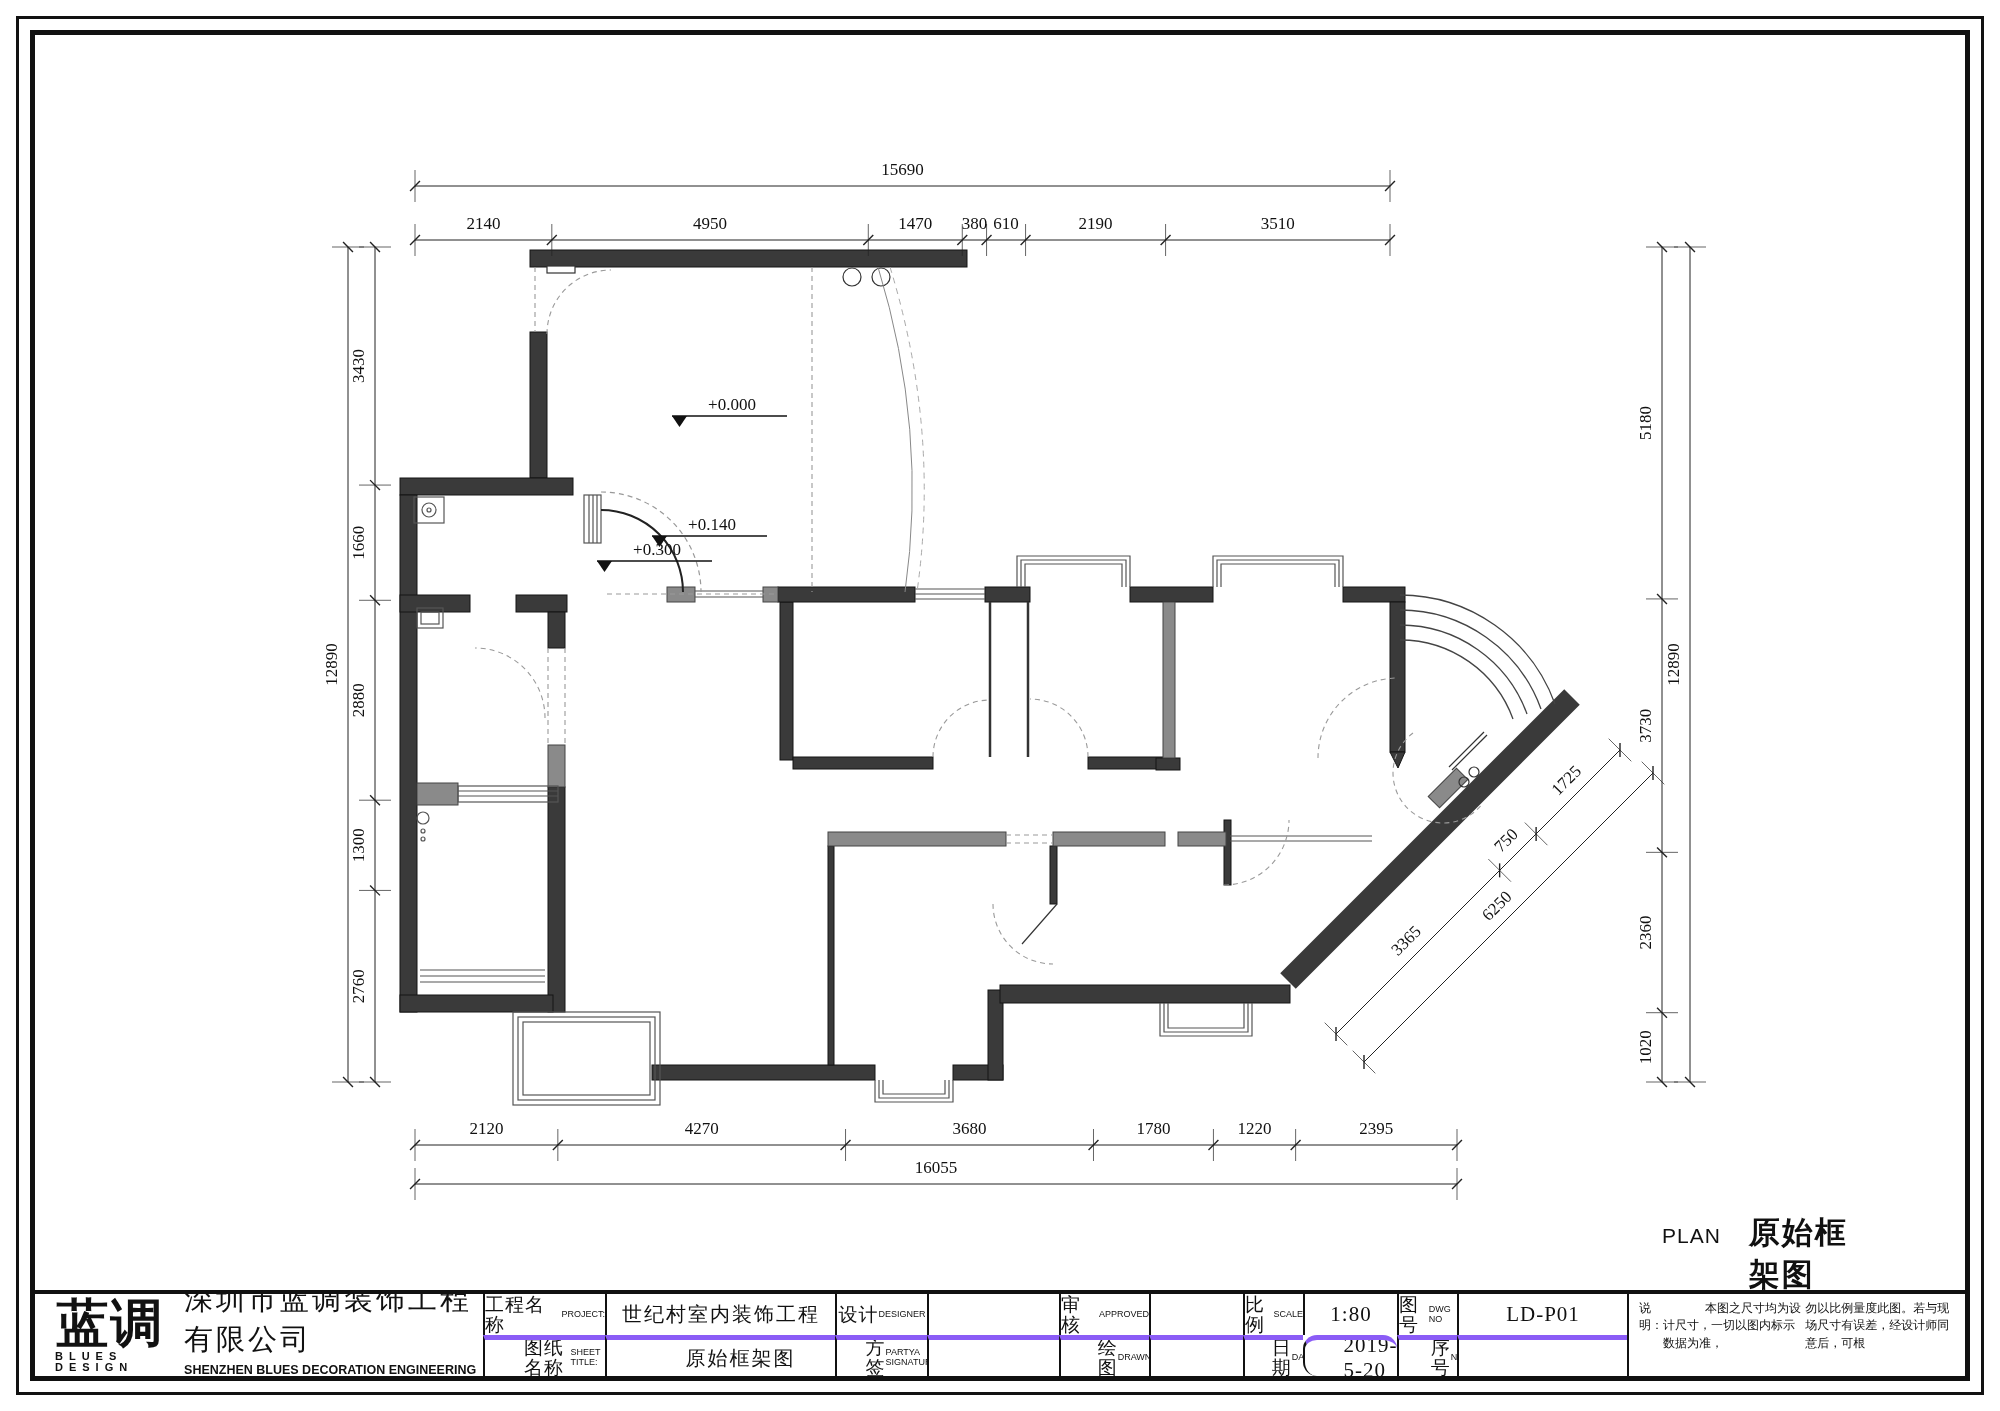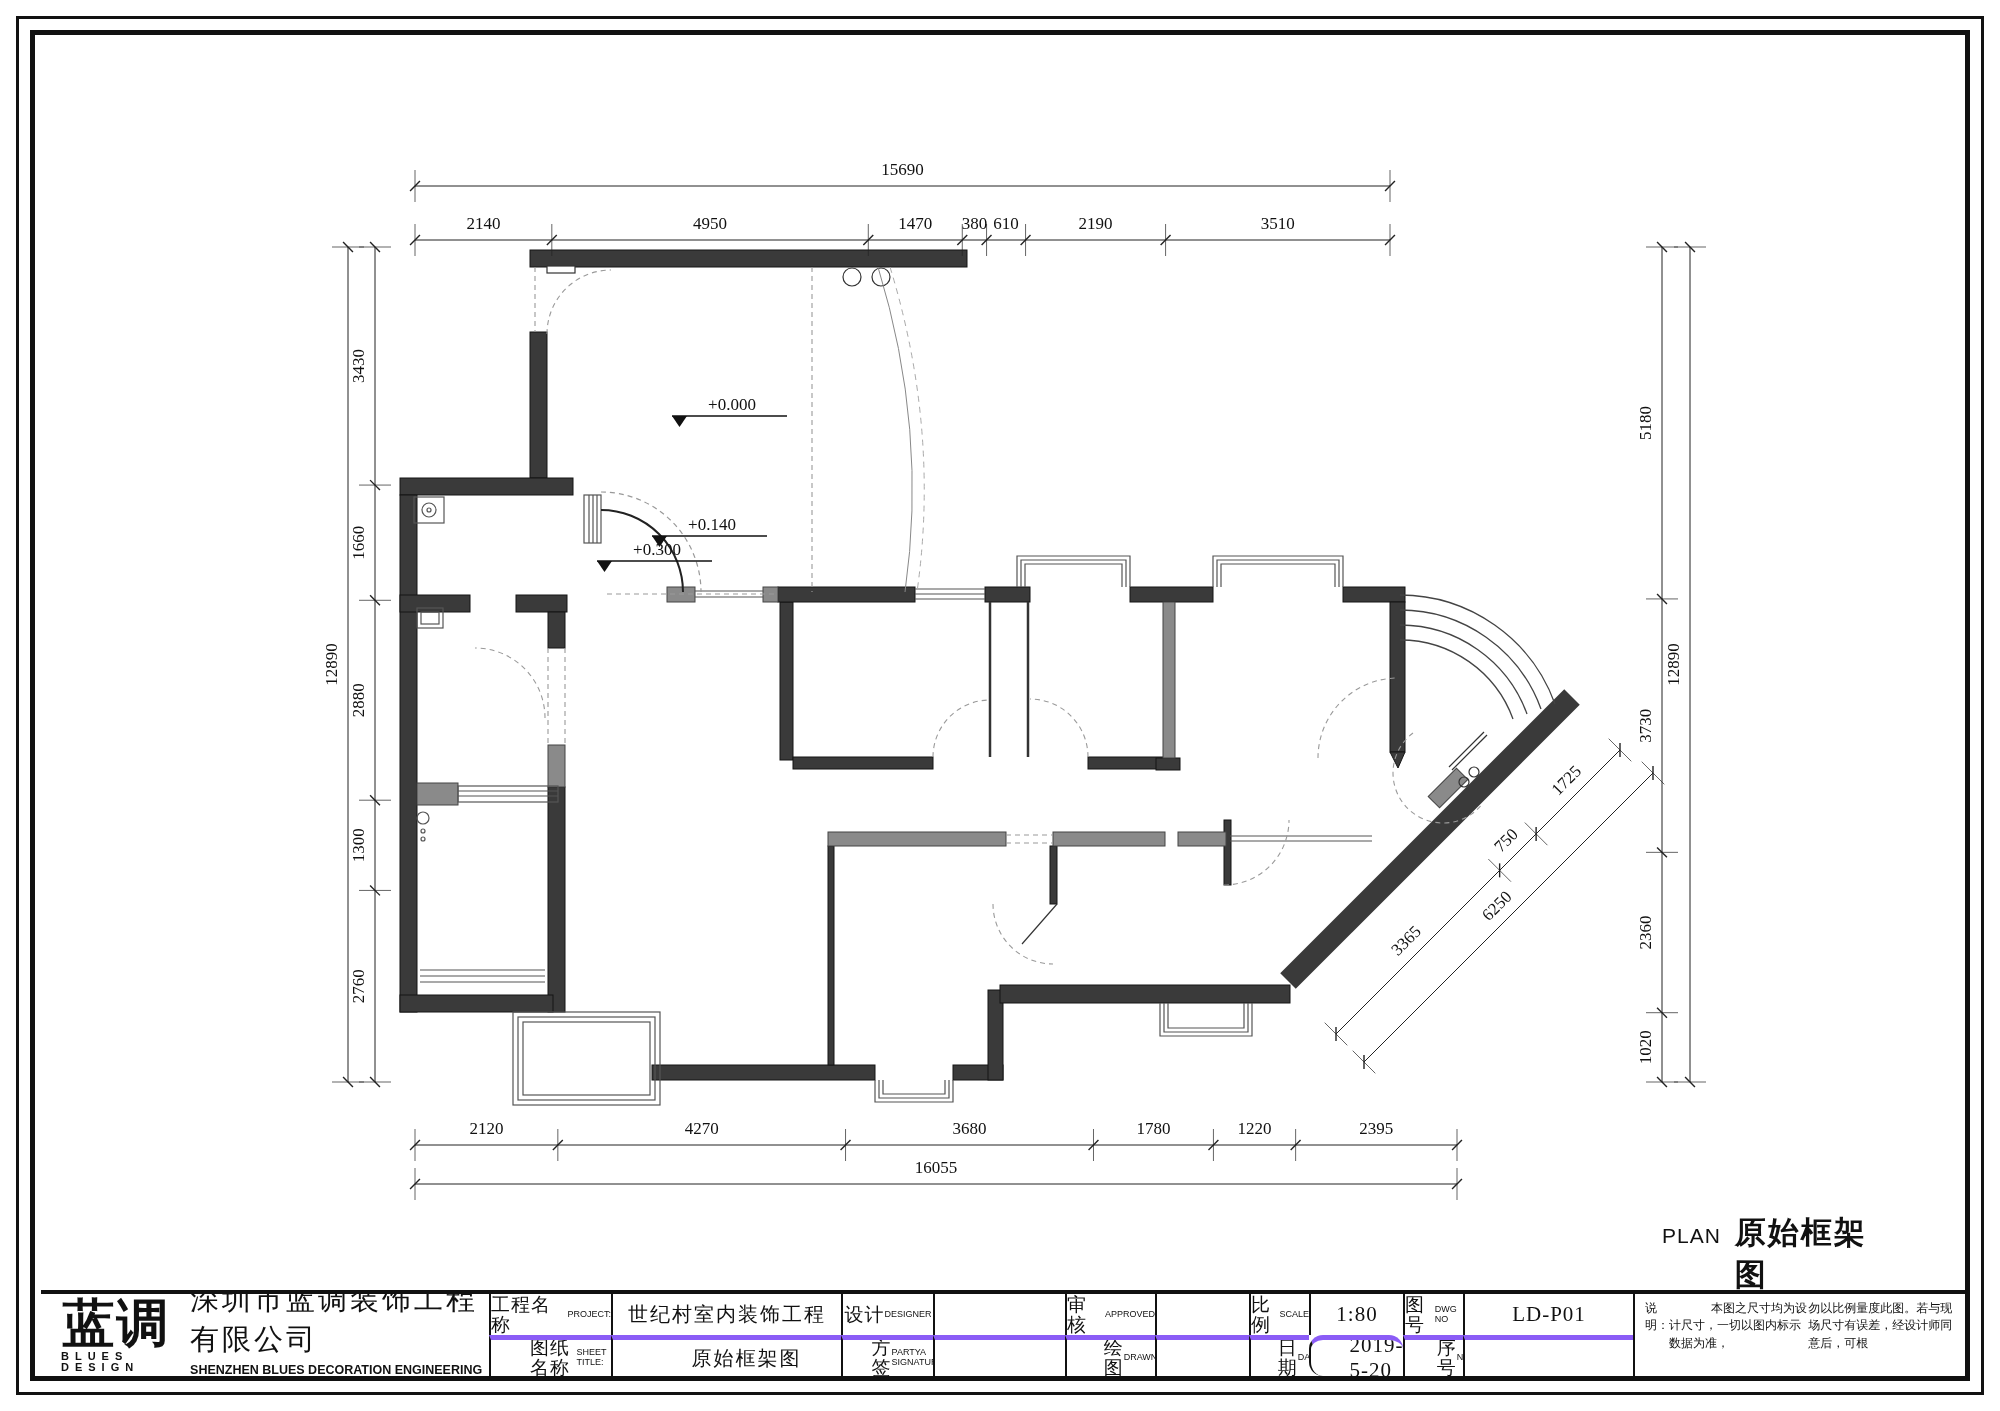--- a/index.html
+++ b/index.html
@@ -3,27 +3,27 @@
 <meta charset="utf-8">
 <style>
   html,body{margin:0;padding:0;background:#e8e8e8;}
   .sheet{position:relative;width:2000px;height:1411px;background:#ffffff;overflow:hidden;
          font-family:"Liberation Sans",sans-serif;color:#111;}
   .outer-frame{position:absolute;inset:16px;border:3px solid #111;pointer-events:none;}
   .inner-frame{position:absolute;inset:30px;border:5px solid #111;pointer-events:none;}
   svg.plan{position:absolute;left:0;top:0;}
   
   .caption{position:absolute;left:1662px;top:1212px;width:218px;}
-  .caption-line{display:flex;align-items:baseline;gap:14px;border-bottom:4px solid #111;padding-bottom:2px;}
+  .caption-line{display:flex;align-items:baseline;gap:28px;border-bottom:4px solid #111;padding-bottom:2px;}
   .caption-plan{font-size:21px;letter-spacing:1px;}
   .caption-title{font-size:31px;font-weight:bold;letter-spacing:2px;}
   .caption-rule{height:0;border-top:2px solid #111;margin-top:4px;}
   .caption-scale{text-align:right;font-size:19px;font-weight:bold;padding-top:2px;letter-spacing:1px;}
   
-  .title-block{position:absolute;left:41px;right:35px;bottom:35px;height:82px;
+  .title-block{position:absolute;left:35px;right:35px;bottom:35px;height:82px;
     border-top:4px solid #111;display:grid;
     grid-template-columns:448px 122px 230px 92px 132px 90px 94px 60px 94px 60px 170px 1fr;
     grid-template-rows:1fr 1fr;background:#fff;}
   .tb-cell{border-left:2px solid #111;display:flex;align-items:center;
     justify-content:center;overflow:hidden;}
   .tb-cell.noleft{border-left:none;}
   .tb-cell.r2{border-top:5px solid #8b5cf6;padding-left:39px;}
   .tb-span{grid-row:1/3;}
   .tb-label-cn{font-size:19px;letter-spacing:1px;line-height:1.05;}
   .tb-label-en{font-size:9px;letter-spacing:0;line-height:1.1;}

